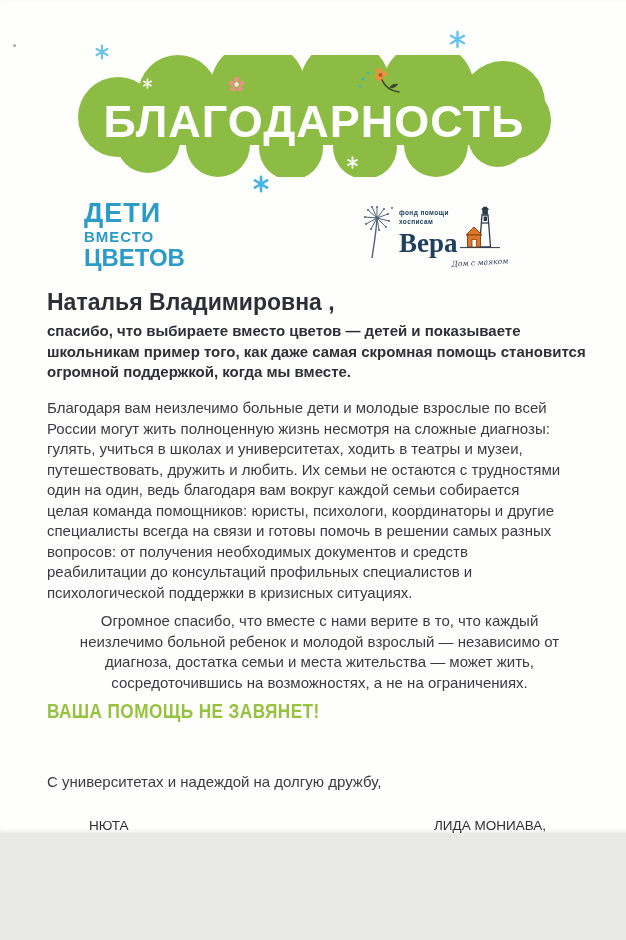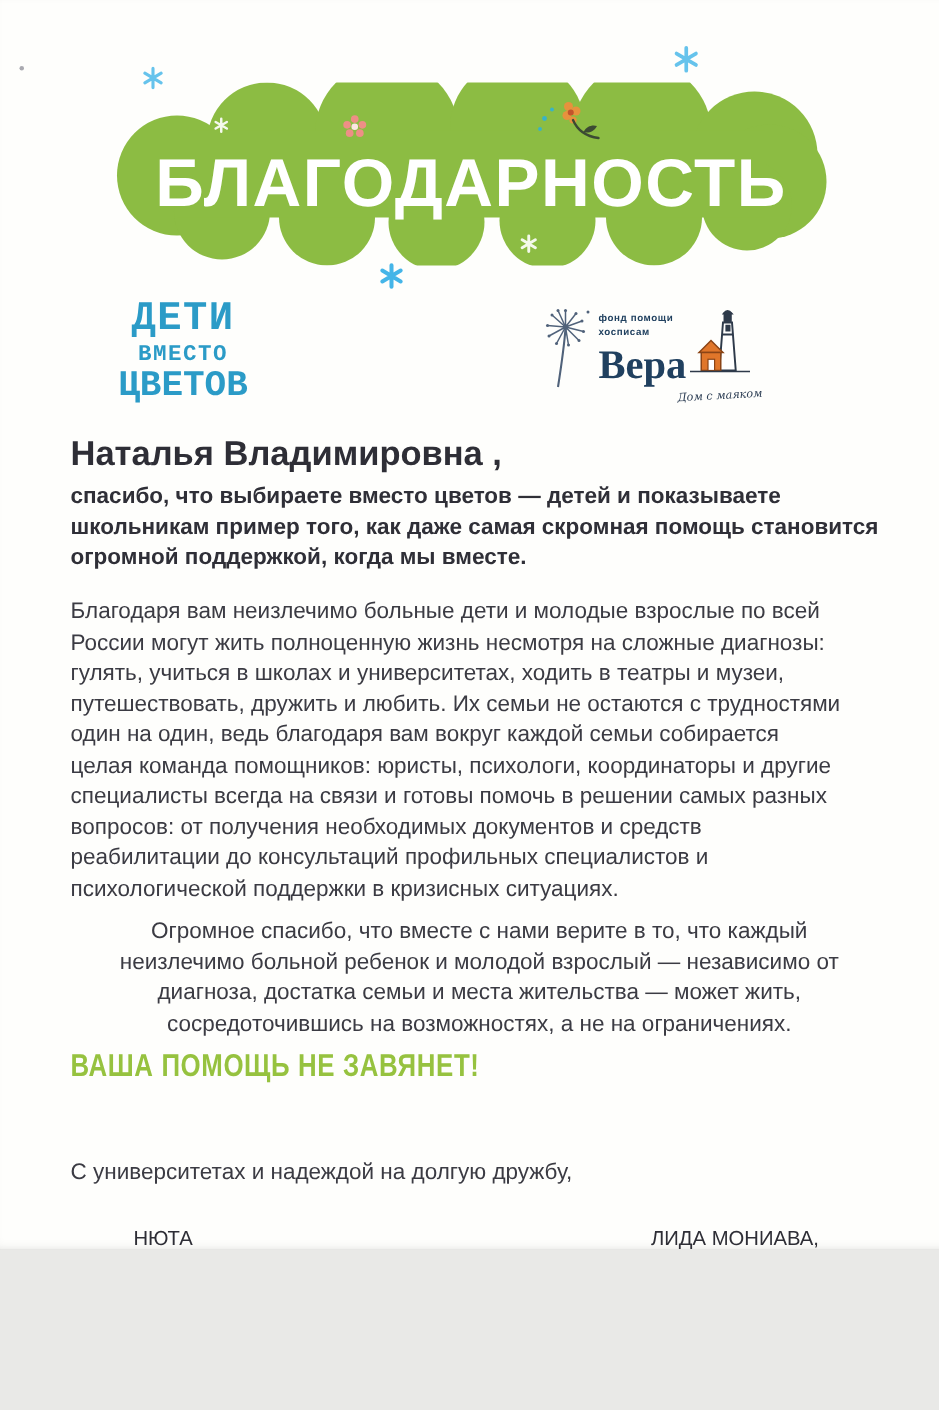--- a/index.html
+++ b/index.html
@@ -25,22 +25,22 @@
     font-size:45px;font-weight:bold;letter-spacing:1px;
     line-height:1;
   }
 
   
   .ast{position:absolute;}
   .speck{position:absolute;width:3px;height:3px;border-radius:50%;background:#a9a9b0;}
 
   
   .campaign-logo{
-    left:74px;top:200px;width:96px;text-align:center;
-    color:var(--logo_blue,#2b9bc7);font-weight:bold;line-height:1;font-family:Liberation Mono, monospace;
+    left:84px;top:200px;width:96px;text-align:left;
+    color:var(--logo_blue,#2b9bc7);font-weight:bold;line-height:1;
   }
   .campaign-logo .l1{font-size:27px;letter-spacing:1px;}
   .campaign-logo .l2{font-size:15px;letter-spacing:1px;margin-top:2px;}
   .campaign-logo .l3{font-size:24px;margin-top:2px;}
 
   .vera-logo{left:359px;top:204px;display:flex;align-items:flex-start;}
   .vera-text{margin-left:4px;padding-top:5px;}
   .vera-tagline{
     font-size:6.5px;line-height:1.35;letter-spacing:.4px;
     color:var(--navy,#20405f);font-weight:bold;white-space:pre-line;

